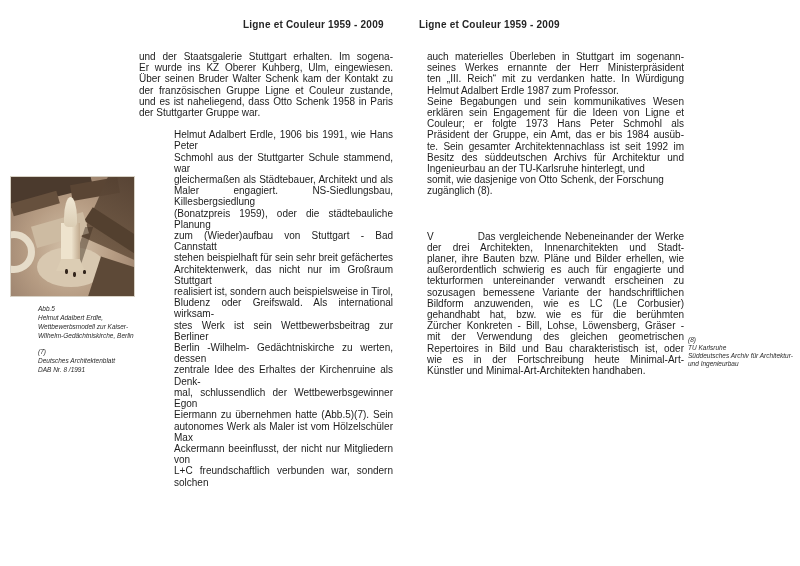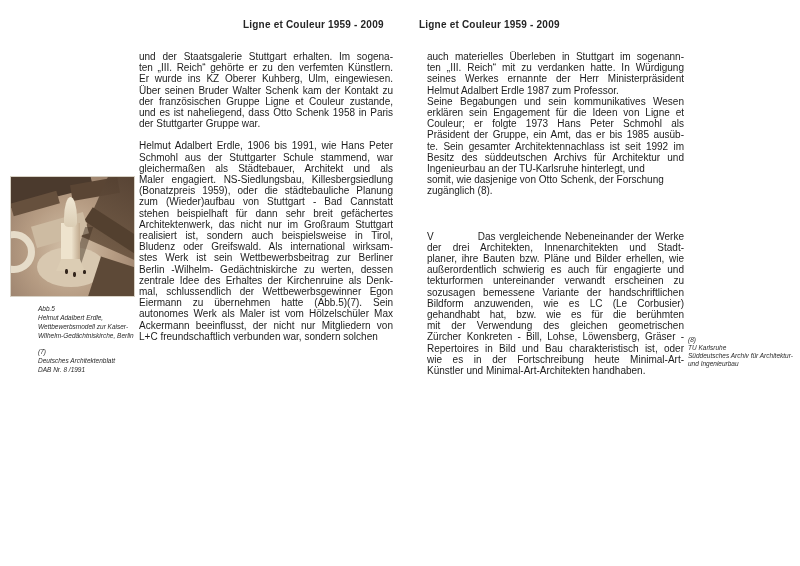--- a/index.html
+++ b/index.html
@@ -31,77 +31,76 @@
 <body>
 
 <div class="page">
 
   <div class="header hl">Ligne et Couleur 1959 - 2009</div>
   <div class="header hr">Ligne et Couleur 1959 - 2009</div>
 
   <div class="col left">
       <div class="para">
         <div class="pline j">und der Staatsgalerie Stuttgart erhalten. Im sogena-</div>
-        <div class="pline j">ten „III. Reich“ gehörte er zu den verfemten Künstlern.</div>
         <div class="pline j">Er wurde ins KZ Oberer Kuhberg, Ulm, eingewiesen.</div>
         <div class="pline j">Über seinen Bruder Walter Schenk kam der Kontakt zu</div>
         <div class="pline j">der französischen Gruppe Ligne et Couleur zustande,</div>
         <div class="pline j">und es ist naheliegend, dass Otto Schenk 1958 in Paris</div>
         <div class="pline">der Stuttgarter Gruppe war.</div>
       </div>
-      <div class="para" style="margin-top: 11px;">
+      <div class="para" style="margin-top: 11px; margin-left: 35px;">
         <div class="pline j">Helmut Adalbert Erdle, 1906 bis 1991, wie Hans Peter</div>
         <div class="pline j">Schmohl aus der Stuttgarter Schule stammend, war</div>
         <div class="pline j">gleichermaßen als Städtebauer, Architekt und als</div>
         <div class="pline j">Maler engagiert. NS-Siedlungsbau, Killesbergsiedlung</div>
         <div class="pline j">(Bonatzpreis 1959), oder die städtebauliche Planung</div>
         <div class="pline j">zum (Wieder)aufbau von Stuttgart - Bad Cannstatt</div>
-        <div class="pline j">stehen beispielhaft für dann sehr breit gefächertes</div>
+        <div class="pline j">stehen beispielhaft für sein sehr breit gefächertes</div>
         <div class="pline j">Architektenwerk, das nicht nur im Großraum Stuttgart</div>
         <div class="pline j">realisiert ist, sondern auch beispielsweise in Tirol,</div>
         <div class="pline j">Bludenz oder Greifswald. Als international wirksam-</div>
         <div class="pline j">stes Werk ist sein Wettbewerbsbeitrag zur Berliner</div>
         <div class="pline j">Berlin -Wilhelm- Gedächtniskirche zu werten, dessen</div>
         <div class="pline j">zentrale Idee des Erhaltes der Kirchenruine als Denk-</div>
         <div class="pline j">mal, schlussendlich der Wettbewerbsgewinner Egon</div>
         <div class="pline j">Eiermann zu übernehmen hatte (Abb.5)(7). Sein</div>
         <div class="pline j">autonomes Werk als Maler ist vom Hölzelschüler Max</div>
         <div class="pline j">Ackermann beeinflusst, der nicht nur Mitgliedern von</div>
         <div class="pline">L+C freundschaftlich verbunden war, sondern solchen</div>
       </div>
     </div>
   <div class="col right">
       <div class="para">
         <div class="pline j">auch materielles Überleben in Stuttgart im sogenann-</div>
+        <div class="pline j">seines Werkes ernannte der Herr Ministerpräsident</div>
         <div class="pline j">ten „III. Reich“ mit zu verdanken hatte. In Würdigung</div>
-        <div class="pline j">seines Werkes ernannte der Herr Ministerpräsident</div>
         <div class="pline">Helmut Adalbert Erdle 1987 zum Professor.</div>
       </div>
       <div class="para">
         <div class="pline j">Seine Begabungen und sein kommunikatives Wesen</div>
         <div class="pline j">erklären sein Engagement für die Ideen von Ligne et</div>
         <div class="pline j">Couleur; er folgte 1973 Hans Peter Schmohl als</div>
-        <div class="pline j">Präsident der Gruppe, ein Amt, das er bis 1985 ausüb-</div>
+        <div class="pline j">Präsident der Gruppe, ein Amt, das er bis 1984 ausüb-</div>
         <div class="pline j">te. Sein gesamter Architektennachlass ist seit 1992 im</div>
         <div class="pline j">Besitz des süddeutschen Archivs für Architektur und</div>
         <div class="pline">Ingenieurbau an der TU-Karlsruhe hinterlegt, und</div>
         <div class="pline">somit, wie dasjenige von Otto Schenk, der Forschung</div>
         <div class="pline">zugänglich (8).</div>
       </div>
       <div class="para" style="margin-top: 34px;">
         <div class="pline j">V&nbsp;&nbsp;&nbsp;&nbsp;&nbsp;&nbsp;&nbsp;&nbsp;&nbsp;&nbsp;&nbsp;&nbsp;Das vergleichende Nebeneinander der Werke</div>
         <div class="pline j">der drei Architekten, Innenarchitekten und Stadt-</div>
         <div class="pline j">planer, ihre Bauten bzw. Pläne und Bilder erhellen, wie</div>
         <div class="pline j">außerordentlich schwierig es auch für engagierte und</div>
         <div class="pline j">tekturformen untereinander verwandt erscheinen zu</div>
         <div class="pline j">sozusagen bemessene Variante der handschriftlichen</div>
         <div class="pline j">Bildform anzuwenden, wie es LC (Le Corbusier)</div>
         <div class="pline j">gehandhabt hat, bzw. wie es für die berühmten</div>
+        <div class="pline j">Zürcher Konkreten - Bill, Lohse, Löwensberg, Gräser -</div>
         <div class="pline j">mit der Verwendung des gleichen geometrischen</div>
-        <div class="pline j">Zürcher Konkreten - Bill, Lohse, Löwensberg, Gräser -</div>
         <div class="pline j">Repertoires in Bild und Bau charakteristisch ist, oder</div>
         <div class="pline j">wie es in der Fortschreibung heute Minimal-Art-</div>
         <div class="pline">Künstler und Minimal-Art-Architekten handhaben.</div>
       </div>
     </div>
 
   <div class="photo" role="img" aria-label="Sepia photograph of the competition model: church tower of the Kaiser-Wilhelm-Gedächtniskirche among streets and buildings">
     <div class="art">
       <div class="shp" style="left:0;top:0;right:0;bottom:0;background:radial-gradient(ellipse at 48% 60%, #d4c2aa 0%, #b69c83 45%, #8b7260 100%);"></div>
       <div class="shp" style="left:-8px;top:-4px;width:92px;height:30px;background:#4b3a2d;transform:rotate(-14deg);"></div>

